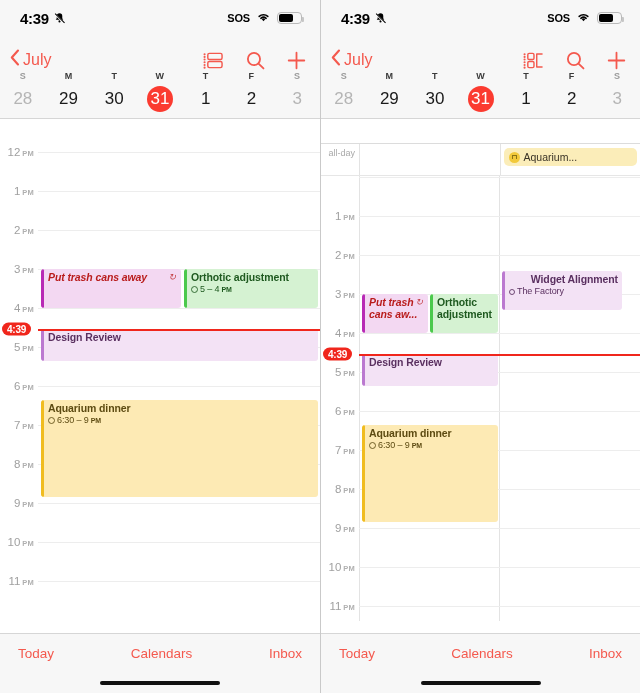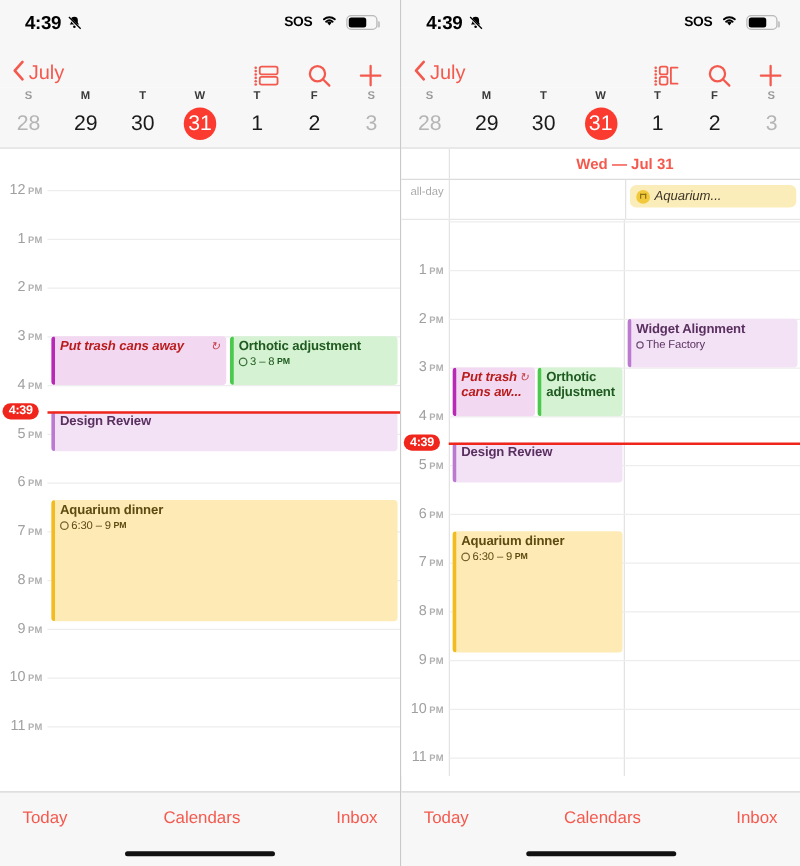--- a/index.html
+++ b/index.html
@@ -121,21 +121,20 @@
     display: flex; align-items: flex-start; justify-content: flex-end;
     padding: 4px 4px 0 0;
   }
   .ad-col { flex: 1; border-left: 1px solid #e3e3e3; padding: 4px 3px 0; }
   .ad-pill {
     display: flex; align-items: center; gap: 4px;
     background: #fbedb9; border-radius: 5px;
     height: 18px; padding: 0 5px;
     font-size: 10.5px; color: #3a3326;
     cursor: pointer;
-    font-style: italic;
   }
   .ad-dot {
     width: 11px; height: 11px; border-radius: 50%;
     background: #f2c93a; flex: none;
     display: flex; align-items: center; justify-content: center;
   }
   .ad-dot i { display:block; width:5px; height:4px; border:1px solid #8a7415; border-bottom:none; }
 
   
   .grid {
@@ -402,21 +401,21 @@
       <div class="hourlabel" style="top:462px"><span>11</span><em>PM</em></div>
 
       <div class="ev purple" style="left:41px; top:150px; width:140px; height:39px;">
         <div class="ev-title">Put trash cans away</div>
         <div class="repeat">↻</div>
       </div>
       <div class="ev green" style="left:184px; top:150px; width:134px; height:39px;">
         <div class="ev-title">Orthotic adjustment</div>
         <div class="ev-sub">
             <span class="clockglyph"></span>
-            <span>3 – 8</span>
+            <span>5 – 4</span>
             <em>PM</em>
           </div>
       </div>
       <div class="ev lilac" style="left:41px; top:210px; width:277px; height:32px;">
         <div class="ev-title">Design Review</div>
       </div>
       <div class="ev yellow" style="left:41px; top:281px; width:277px; height:97px;">
         <div class="ev-title">Aquarium dinner</div>
         <div class="ev-sub">
             <span class="clockglyph"></span>
@@ -560,21 +559,20 @@
             <div class="wk-num dim">
               <span>3</span>
             </div>
           </div>
       </div>
     </div>
     <div class="strip-sep"></div>
 
     <div class="dayhead-multi">
       <div class="dh-gutter"></div>
-      <div class="dh-col cur">Wed — Jul 31</div>
     </div>
 
     <div class="allday">
       <div class="ad-label">all-day</div>
       <div class="ad-col"></div>
       <div class="ad-col">
         <div class="ad-pill">
           <span class="ad-dot">
               <i></i>
             </span>
@@ -623,21 +621,21 @@
       </div>
       <div class="ev yellow" style="left:41px; top:249px; width:136px; height:97px;">
         <div class="ev-title">Aquarium dinner</div>
         <div class="ev-sub">
             <span class="clockglyph"></span>
             <span>6:30 – 9</span>
             <em>PM</em>
           </div>
       </div>
 
-      <div class="ev lilac" style="left:181px; top:79px; width:136px; height:39px;">
+      <div class="ev lilac" style="left:181px; top:95px; width:120px; height:39px;text-align:right;">
         <div class="ev-title">Widget Alignment</div>
         <div class="ev-sub">
             <span class="pinglyph"></span>
             <span>The Factory</span>
           </div>
       </div>
 
       <div class="nowline" style="top:178px"></div>
       <div class="nowchip" style="top:178px">4:39</div>
     </div>

